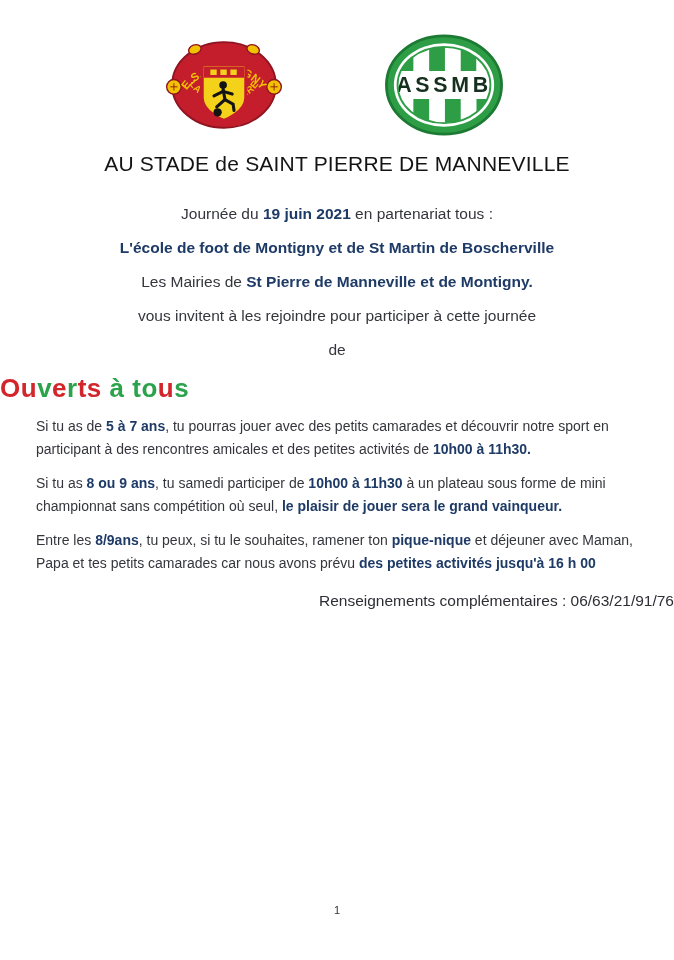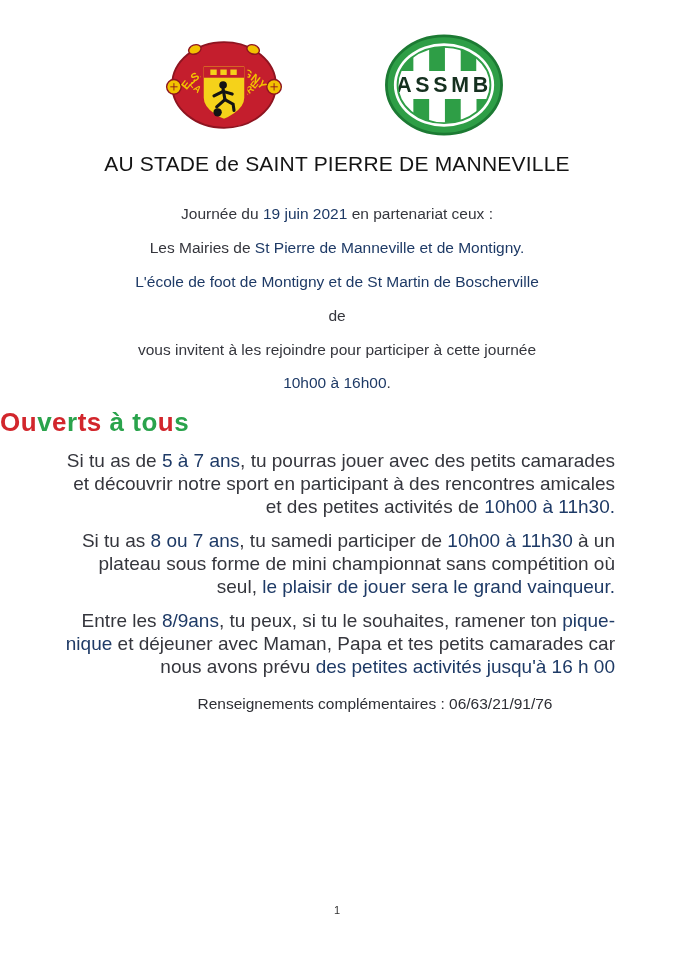--- a/index.html
+++ b/index.html
@@ -26,31 +26,31 @@
     padding:33px 168px 0 158px;
   }
   .logo-left{width:132px;height:102px;}
   .logo-right{width:124px;height:104px;}
   .title{
     text-align:center;font-size:21px;font-weight:normal;color:var(--title);
     margin-top:15px;letter-spacing:0.2px;
   }
   .intro{margin-top:28px;text-align:center;font-size:15.5px;}
   .intro p{margin-bottom:14.5px;line-height:1.25;}
-  .b{font-weight:normal;color:var(--navy);}
+  .b{font-weight:bold;color:var(--navy);}
   .openall{
     text-align:left;font-size:26px;font-weight:bold;margin-top:2px;
     letter-spacing:0.5px;
   }
   .bodytxt{
-    margin-top:11px;padding:0 59px;text-align:right;font-size:19px;
+    margin-top:11px;padding:0 36px;text-align:left;font-size:14px;
   }
   .bodytxt p{line-height:23px;margin-bottom:11px;}
   .contact{
-    margin-top:17px;padding-left:76px;font-size:15.5px;text-align:center;
+    margin-top:17px;padding-left:76px;font-size:15.5px;text-align:right;
     color:#2e2f35;
   }
   .pagenum{
     position:absolute;bottom:44px;left:0;right:0;text-align:center;
     font-size:11px;color:#333;
   }
 </style>
 </head>
 <body>
 
@@ -122,33 +122,32 @@
         <rect x="16" y="41" width="100" height="30" fill="#ffffff"></rect>
         <text x="66" y="64" text-anchor="middle" font-family="Liberation Sans, sans-serif" font-size="23" font-weight="bold" fill="#15301f" letter-spacing="4">ASSMB</text>
       </g>
       <ellipse cx="66" cy="56" rx="50" ry="41" fill="none" stroke="#2e9e46" stroke-width="2"></ellipse>
     </svg>
   </div>
 
   <h1 class="title">AU STADE de SAINT PIERRE DE MANNEVILLE</h1>
 
   <div class="intro">
-    <p><span>Journée du </span><span class="b">19 juin 2021</span><span> en partenariat ceux :</span></p>
+    <p><span>Journée du </span><span class="b">19 juin 2021</span><span> en partenariat tous :</span></p>
+    <p><span class="b">L'école de foot de Montigny et de St Martin de Boscherville</span></p>
     <p><span>Les Mairies de </span><span class="b">St Pierre de Manneville et de Montigny.</span></p>
-    <p><span class="b">L'école de foot de Montigny et de St Martin de Boscherville</span></p>
+    <p><span>vous invitent à les rejoindre pour participer à cette journée</span></p>
     <p><span>de</span></p>
-    <p><span>vous invitent à les rejoindre pour participer à cette journée</span></p>
-    <p><span class="b">10h00 à 16h00</span><span>.</span></p>
   </div>
 
   <p class="openall"><span style="color: rgb(210, 38, 44);">O</span><span style="color: rgb(210, 38, 44);">u</span><span style="color: rgb(42, 163, 76);">v</span><span style="color: rgb(210, 38, 44);">e</span><span style="color: rgb(42, 163, 76);">r</span><span style="color: rgb(210, 38, 44);">t</span><span style="color: rgb(210, 38, 44);">s</span><span style="color: rgb(0, 0, 0);"> </span><span style="color: rgb(42, 163, 76);">à</span><span style="color: rgb(0, 0, 0);"> </span><span style="color: rgb(42, 163, 76);">t</span><span style="color: rgb(42, 163, 76);">o</span><span style="color: rgb(210, 38, 44);">u</span><span style="color: rgb(42, 163, 76);">s</span></p>
 
   <div class="bodytxt">
     <p><span>Si tu as de </span><span class="b">5 à 7 ans</span><span>, tu pourras jouer avec des petits camarades et découvrir notre sport en participant à des rencontres amicales et des petites activités de </span><span class="b">10h00 à 11h30.</span></p>
-    <p><span>Si tu as </span><span class="b">8 ou 7 ans</span><span>, tu samedi participer de </span><span class="b">10h00 à 11h30</span><span> à un plateau sous forme de mini championnat sans compétition où seul, </span><span class="b">le plaisir de jouer sera le grand vainqueur.</span></p>
+    <p><span>Si tu as </span><span class="b">8 ou 9 ans</span><span>, tu samedi participer de </span><span class="b">10h00 à 11h30</span><span> à un plateau sous forme de mini championnat sans compétition où seul, </span><span class="b">le plaisir de jouer sera le grand vainqueur.</span></p>
     <p><span>Entre les </span><span class="b">8/9ans</span><span>, tu peux, si tu le souhaites, ramener ton </span><span class="b">pique-nique</span><span> et déjeuner avec Maman, Papa et tes petits camarades car nous avons prévu </span><span class="b">des petites activités jusqu'à 16 h 00</span></p>
   </div>
 
   <p class="contact">Renseignements complémentaires : 06/63/21/91/76</p>
 
   <div class="pagenum">1</div>
 
 </div>
 
 </body></html>

